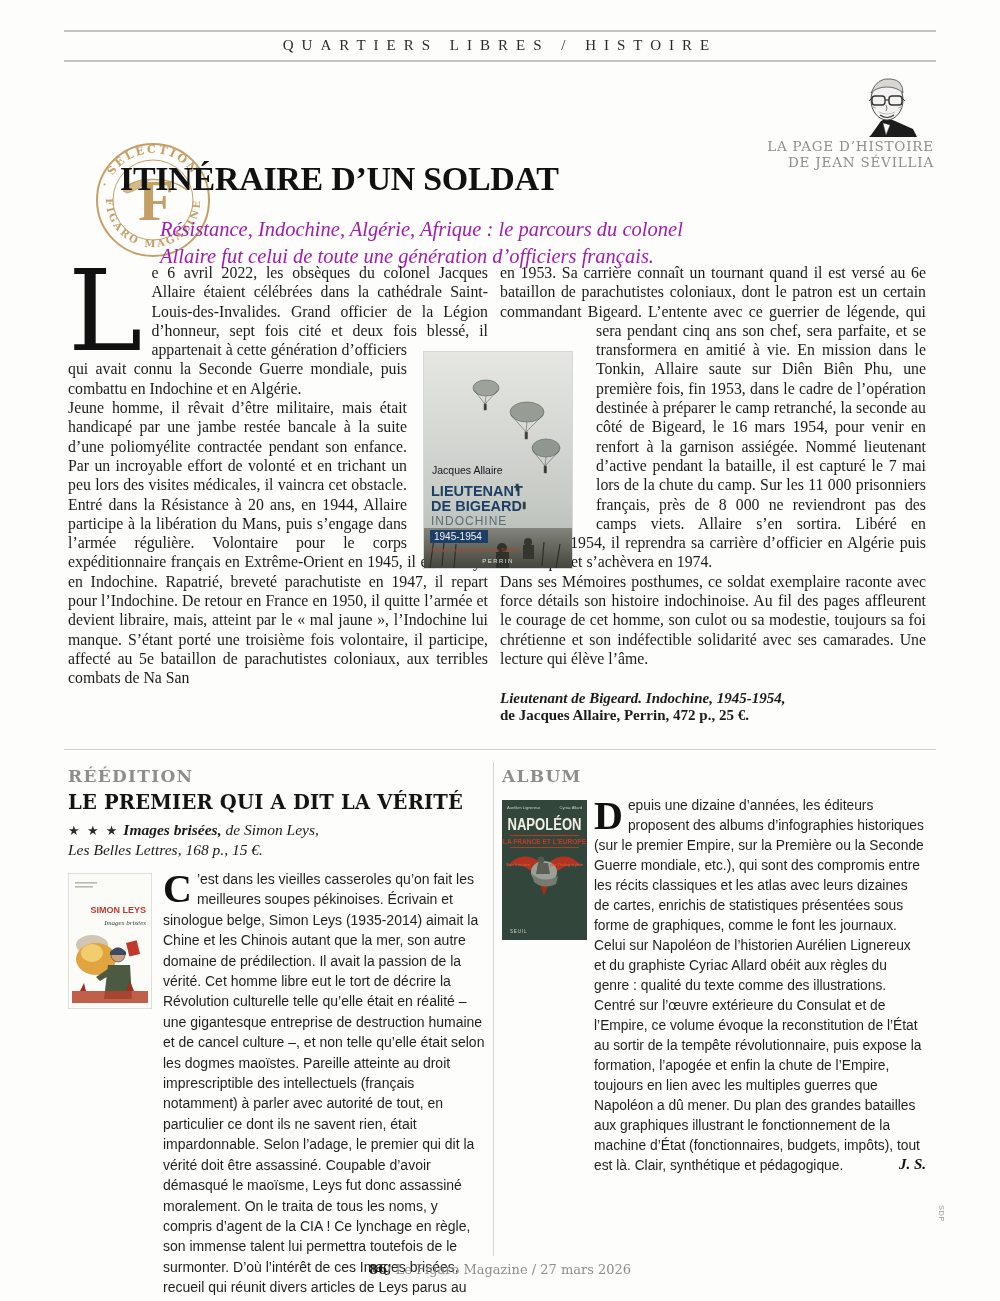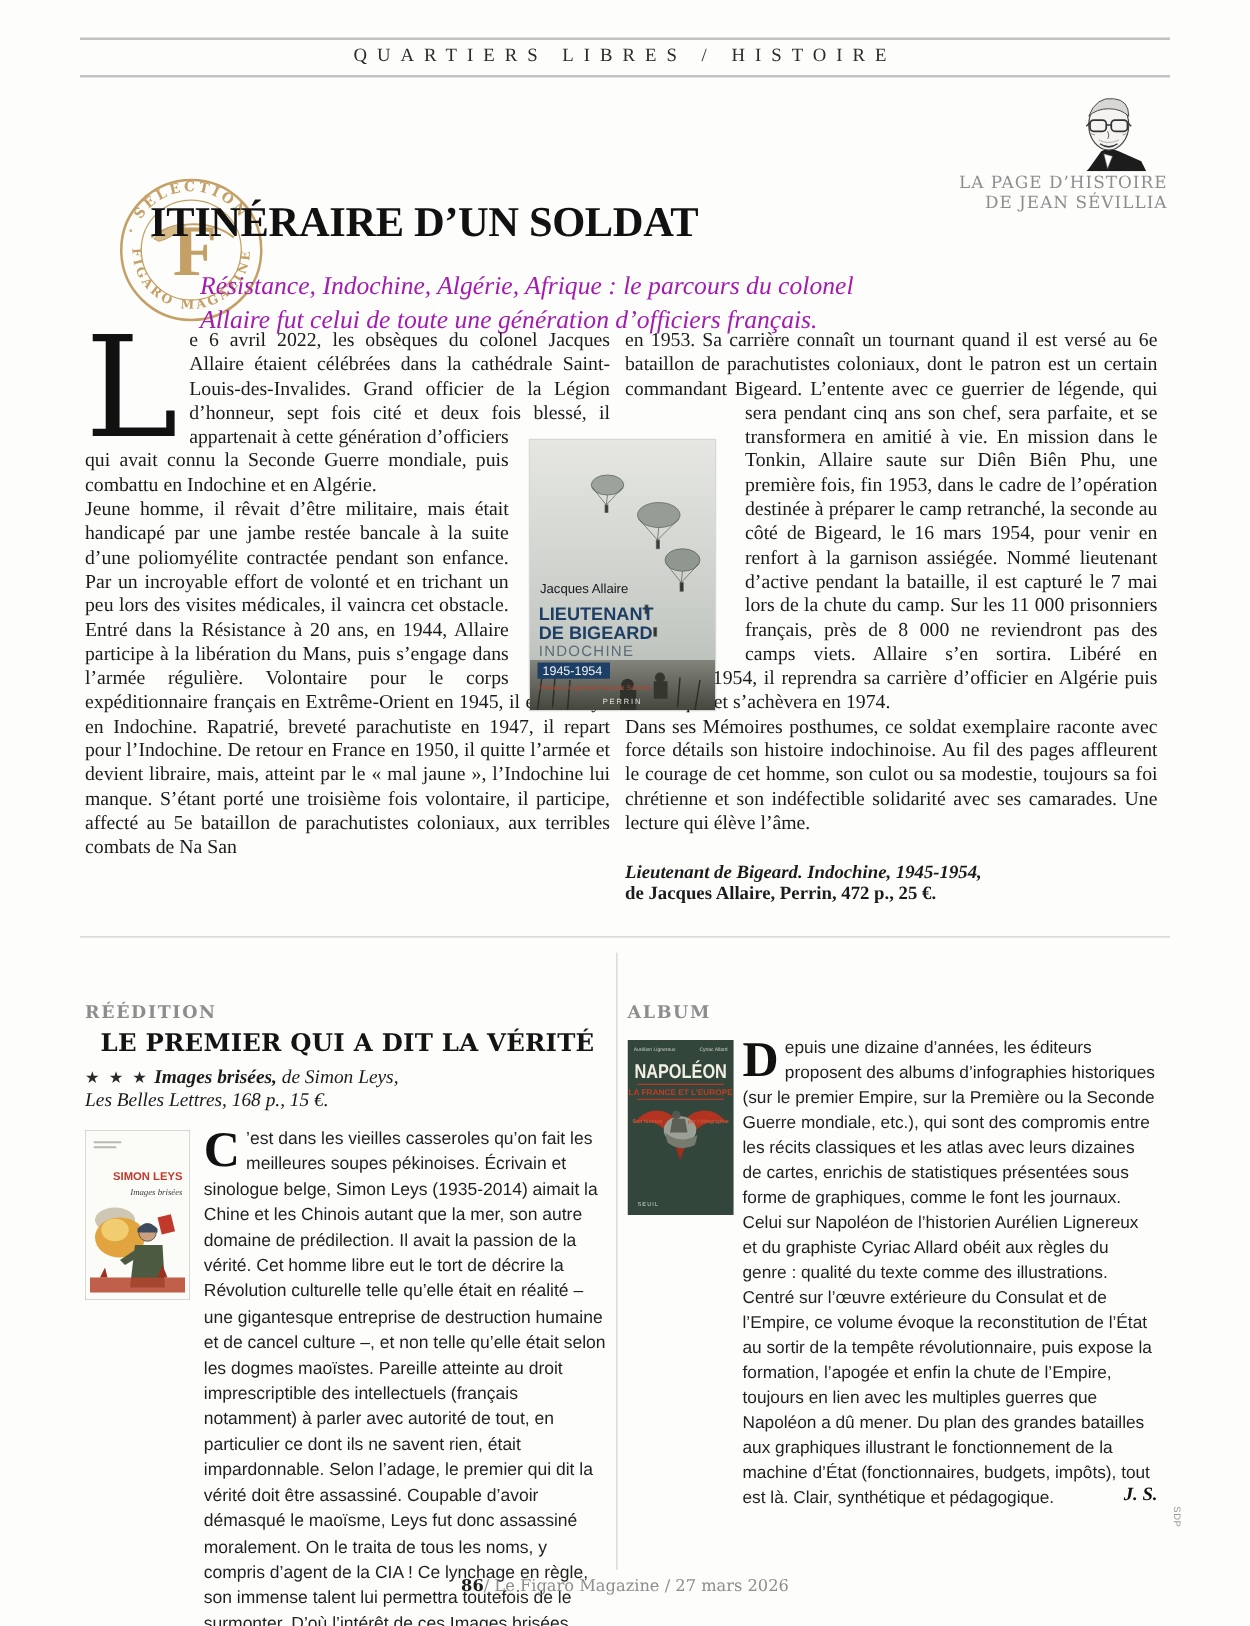--- a/index.html
+++ b/index.html
@@ -31,24 +31,24 @@
   .cover-bigeard{position:absolute;left:424px;top:352px;width:148px;height:216px;
        box-shadow:0 0 0 1px rgba(0,0,0,.15);}
   .book-ref{position:absolute;left:500px;top:690px;width:426px;line-height:1.32;}
   .ref-t{font:bold italic 15px "Liberation Serif",serif;}
   .ref-d{font:bold 15px "Liberation Serif",serif;}
   .rule-mid{position:absolute;left:64px;right:64px;top:749px;border-top:1.5px solid #cfcfcf;}
   .vrule{position:absolute;left:493px;top:762px;height:494px;border-left:1.5px solid #d4d4d4;}
   .review{position:absolute;top:766px;}
   .rev-left{left:68px;width:420px;}
   .rev-right{left:502px;width:424px;}
-  .rev-kicker{font-family:"DejaVu Serif",serif;font-weight:bold;font-size:14px;
-       color:#8d8d8d;letter-spacing:1.3px;margin-top:36px;}
+  .rev-kicker{font-family:"DejaVu Serif",serif;font-weight:bold;font-size:17px;
+       color:#8d8d8d;letter-spacing:1.3px;}
   .rev-title{margin:5px 0 0 0;font-family:"DejaVu Serif",serif;font-weight:bold;
-       font-size:19.5px;color:#141414;letter-spacing:0.2px;text-align:center;}
+       font-size:19.5px;color:#141414;letter-spacing:0.2px;}
   .rev-meta{margin-top:7px;font:italic 15.5px/18.5px "Liberation Serif",serif;color:#1b1b1b;}
   .stars{font-style:normal;font-size:13px;letter-spacing:2px;color:#2a2a2a;}
   .bt{font-weight:bold;}
   .rev-body{position:relative;margin-top:10px;}
   .rev-cover{position:absolute;left:0;top:4px;}
   .rev-text{font:14px/20.4px "Liberation Sans",sans-serif;color:#1f1f1f;text-align:left;}
   .rev-left .rev-text{margin-left:95px;}
   .rev-right .rev-text{margin-left:92px;font-size:13.8px;line-height:20px;}
   .rev-dropcap{float:left;font:bold 40px/33px "Liberation Serif",serif;
        padding:3px 5px 0 0;color:#111;}

